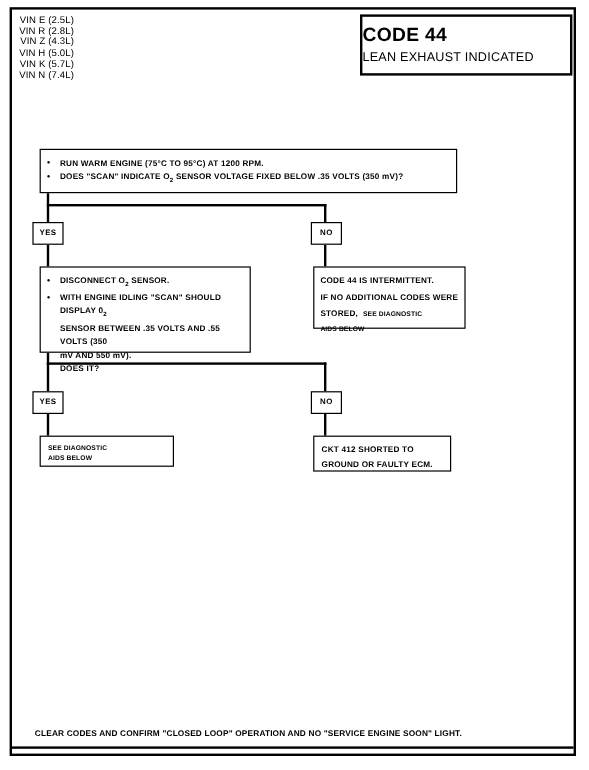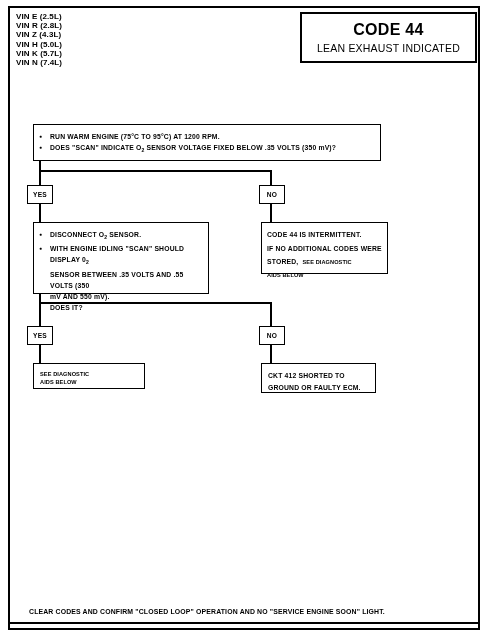--- a/index.html
+++ b/index.html
@@ -27,39 +27,39 @@
     height: 624px;
     border: 2px solid #000;
     box-sizing: border-box;
   }
   
   #vin-list {
     position: absolute;
     left: 16px;
     top: 12px;
     font-size: 8px;
-    font-weight: bold;
+    font-weight: normal;
     line-height: 9.2px;
     letter-spacing: 0.1px;
     white-space: nowrap;
+    text-align: right;
   }
   #vin-list div { padding: 0; }
 
   
   #title-box {
     position: absolute;
     left: 300px;
     top: 12px;
     width: 177px;
     height: 51px;
     border: 2px solid #000;
     box-sizing: border-box;
     display: flex;
     flex-direction: column;
-    align-items: center;
     justify-content: center;
   }
   #title-box .code {
     font-size: 16px;
     font-weight: bold;
     letter-spacing: 0.3px;
     margin-bottom: 3px;
   }
   #title-box .sub {
     font-size: 10.5px;

